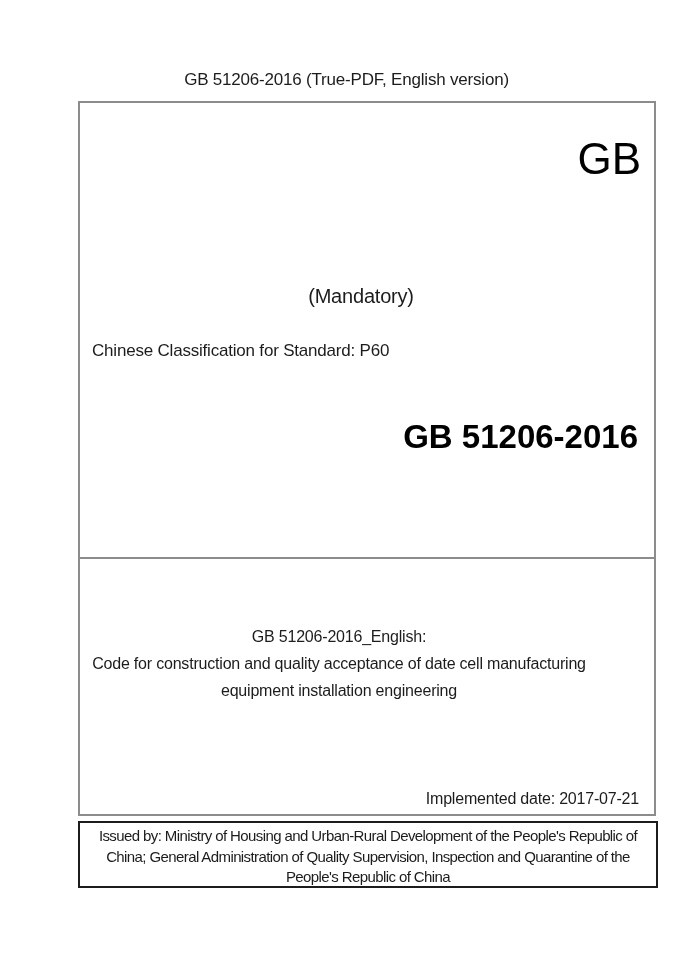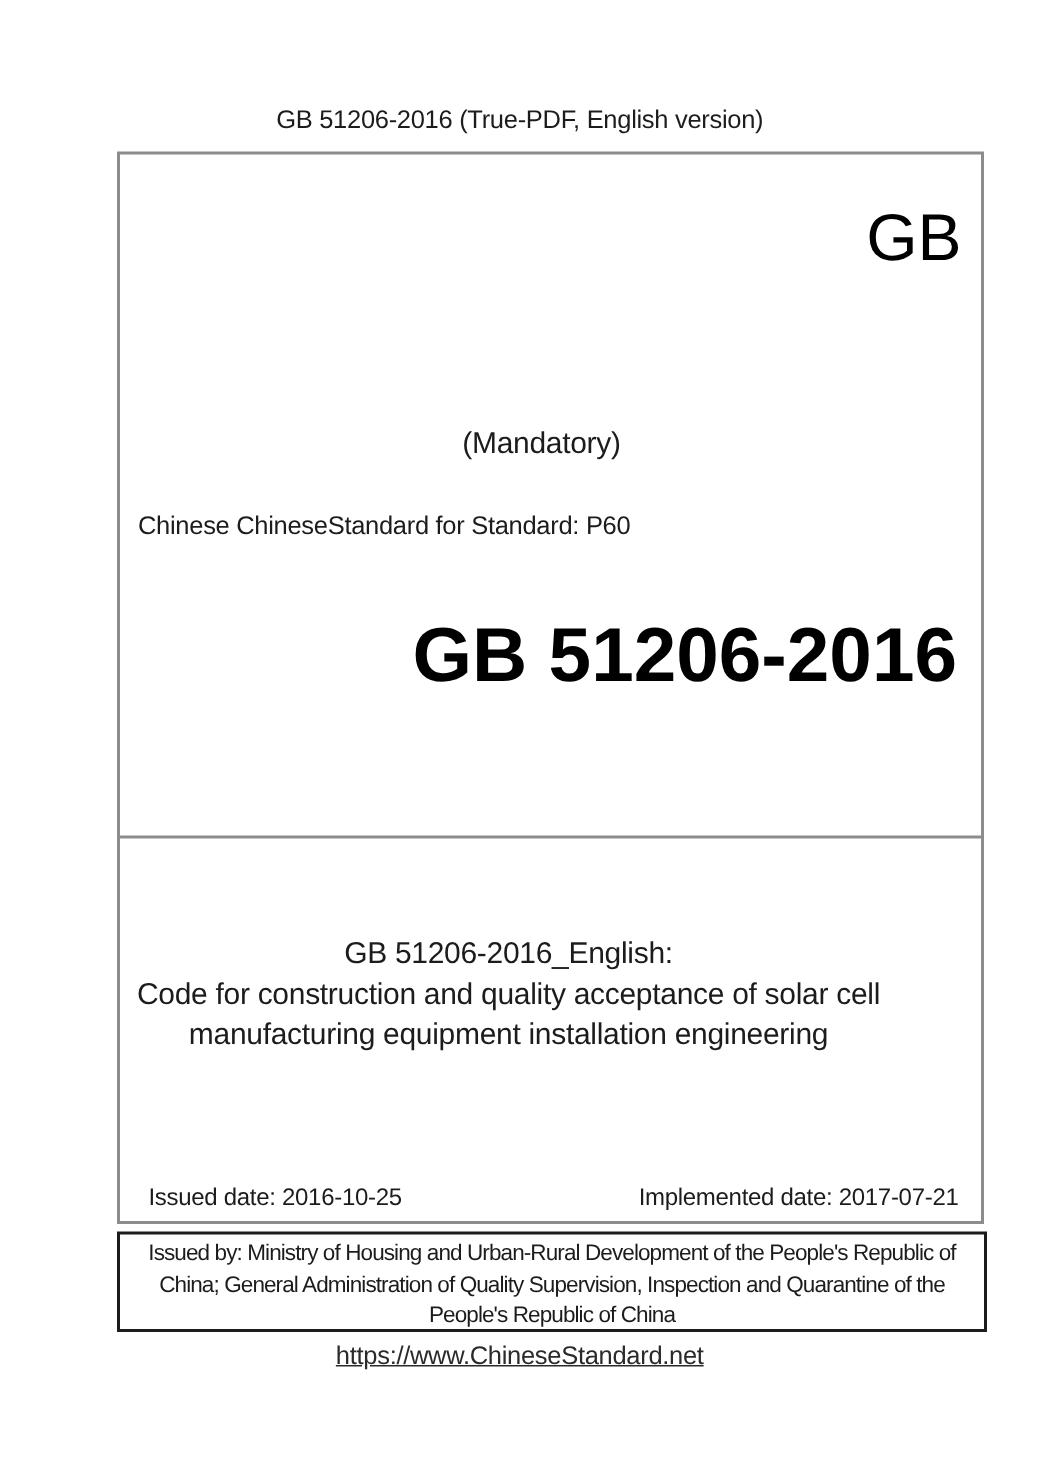--- a/index.html
+++ b/index.html
@@ -71,34 +71,34 @@
   }
   .classification-line{
     position:absolute;
     top:238px; left:12px;
     font-size:17px;
     line-height:20px;
   }
   .std-number{
     position:absolute;
     top:311px; right:16px;
-    font-size:51px;
+    font-size:33px;
     font-weight:bold;
     color:#000;
     line-height:45px;
     letter-spacing:0;
   }
   .divider{
     position:absolute;
     top:454px; left:0; right:0;
     border-top:2px solid var(--box-border-gray);
   }
   .english-block{
     top:520px;
-    font-size:20px;
+    font-size:16px;
     line-height:27px;
     text-align:center;
   }
   .date-issued{
     position:absolute;
     top:686px; left:19px;
     font-size:16px;
     line-height:19px;
   }
   .date-implemented{
@@ -140,38 +140,34 @@
   <div class="header-line">GB 51206-2016 (True-PDF, English version)</div>
 
   <div class="main-box">
 
 
     <div class="brand-gb">GB</div>
 
 
     <div class="center-zone mandatory-line">(Mandatory)</div>
 
-    <div class="classification-line">Chinese ChineseStandard for Standard: P60</div>
+    <div class="classification-line">Chinese Classification for Standard: P60</div>
 
     <div class="std-number">GB 51206-2016</div>
 
     <div class="divider"></div>
 
     <div class="center-zone english-block">
       <div>GB 51206-2016_English:</div>
-      <div>Code for construction and quality acceptance of solar cell manufacturing equipment installation engineering</div>
+      <div>Code for construction and quality acceptance of date cell manufacturing equipment installation engineering</div>
     </div>
 
-    <div class="date-issued">Issued date: 2016-10-25</div>
 
     <div class="date-implemented">Implemented date: 2017-07-21</div>
 
   </div>
 
   <div class="issuer-box">
     <span>Issued by: Ministry of Housing and Urban-Rural Development of the People's Republic of China; General Administration of Quality Supervision, Inspection and Quarantine of the People's Republic of China</span>
   </div>
 
-  <div class="footer-link-row">
-    <a href="#">https://www.ChineseStandard.net</a>
-  </div>
 
 </div>
 
 </body></html>

